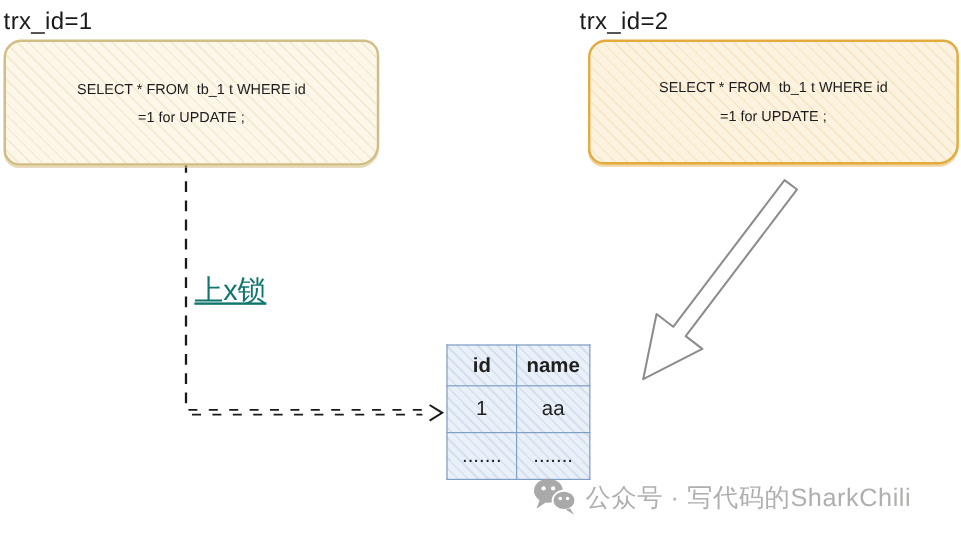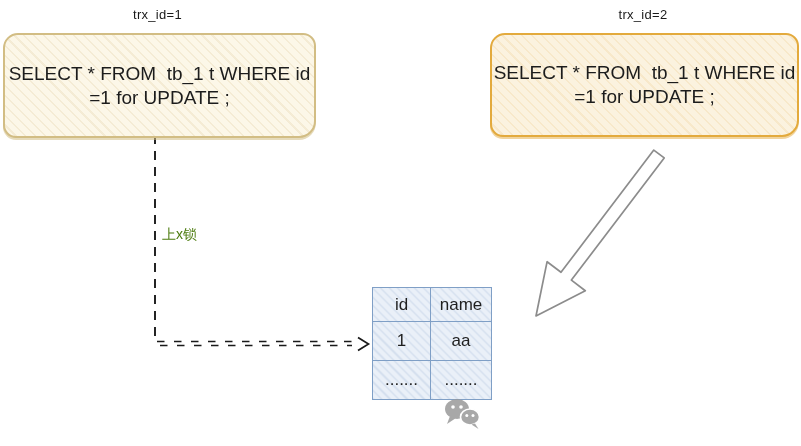--- a/index.html
+++ b/index.html
@@ -3,66 +3,66 @@
 <meta charset="utf-8">
 <style>
   html,body { margin:0; padding:0; background:#ffffff; }
   .canvas {
     position:relative; width:801px; height:446px; background:#ffffff;
     font-family:"Liberation Sans", sans-serif; overflow:hidden;
   }
   .overlay { position:absolute; left:0; top:0; z-index:1; }
 
   .trx-title {
-    position:absolute; top:7px; font-size:13px; color:#1a1a1a;
-    text-align:center; letter-spacing:0.3px;
+    position:absolute; top:7px; font-size:20px; color:#1a1a1a;
+    text-align:left; letter-spacing:0.3px;
   }
   .trx-title.t1 { left:3px; width:309px; }
   .trx-title.t2 { left:483px; width:320px; }
 
   .sql-box {
     position:absolute; border-radius:15px 13px 17px 13px;
     display:flex; flex-direction:column; align-items:center; justify-content:center;
-    text-align:center; font-size:19px; color:#1c1c1c; line-height:24px;
+    text-align:center; font-size:12px; color:#1c1c1c; line-height:24px;
     z-index:2;
   }
   .sql-box .sql-line { white-space:pre-wrap; }
   .sql-box.box1 {
     left:3px; top:33px; width:309px; height:101px;
     border:2px solid #d2bd84;
     background:#fcf7e8;
     background-image:repeating-linear-gradient(45deg, rgba(205,175,110,0.16) 0 1.5px, transparent 1.5px 7px);
     box-shadow:0 2px 0 0 rgba(210,189,132,0.55);
   }
   .sql-box.box2 {
     left:490px; top:33px; width:305px; height:100px;
     border:2px solid #e3aa3d;
     background:#fbf2df;
     background-image:repeating-linear-gradient(45deg, rgba(224,166,60,0.13) 0 1.5px, transparent 1.5px 7px);
     box-shadow:0 2px 0 0 rgba(227,170,61,0.5);
   }
 
   .lock-label {
-    position:absolute; left:162px; top:226px; font-size:14px; color:#4d7c0f; z-index:2;
+    position:absolute; left:162px; top:226px; font-size:24px; color:#0f766e; z-index:2;text-decoration:underline;
   }
   .wait-label {
     position:absolute; left:631px; top:224px; font-size:19px; color:#2a2a2a; z-index:2;
   }
 
   .db-table {
     position:absolute; left:372px; top:287px; z-index:2;
     border-collapse:collapse;
     background:#eaf0f8;
     background-image:repeating-linear-gradient(45deg, rgba(125,156,198,0.20) 0 1.5px, transparent 1.5px 6px);
   }
   .db-table td, .db-table th {
     border:1.7px solid #7f9fc6; font-size:17px; font-weight:normal;
     color:#1f1f1f; text-align:center; padding:0;
   }
-  .db-table th { height:33px; }
+  .db-table th { height:33px;font-weight:bold; }
   .db-table td { height:38px; }
   .col-id { width:57px; }
   .col-name { width:60px; }
 
   .watermark {
     position:absolute; left:443px; top:397px; z-index:3;
     display:flex; align-items:center; gap:7px;
   }
   .watermark .wm-text {
     font-size:21px; color:#b0afae; letter-spacing:0.5px; white-space:nowrap;
@@ -124,15 +124,16 @@
         <ellipse cx="27" cy="20" rx="9.5" ry="8" stroke="#ffffff" stroke-width="1.6"></ellipse>
         <polygon points="32,26.5 35.5,32 28.5,27.5"></polygon>
       </g>
       <g fill="#ffffff">
         <circle cx="10" cy="10" r="1.8"></circle>
         <circle cx="18" cy="10" r="1.8"></circle>
         <circle cx="23.8" cy="18.4" r="1.5"></circle>
         <circle cx="30" cy="18.4" r="1.5"></circle>
       </g>
     </svg>
+    <span class="wm-text">公众号 · 写代码的SharkChili</span>
   </div>
 
 </div>
 
 </body></html>

